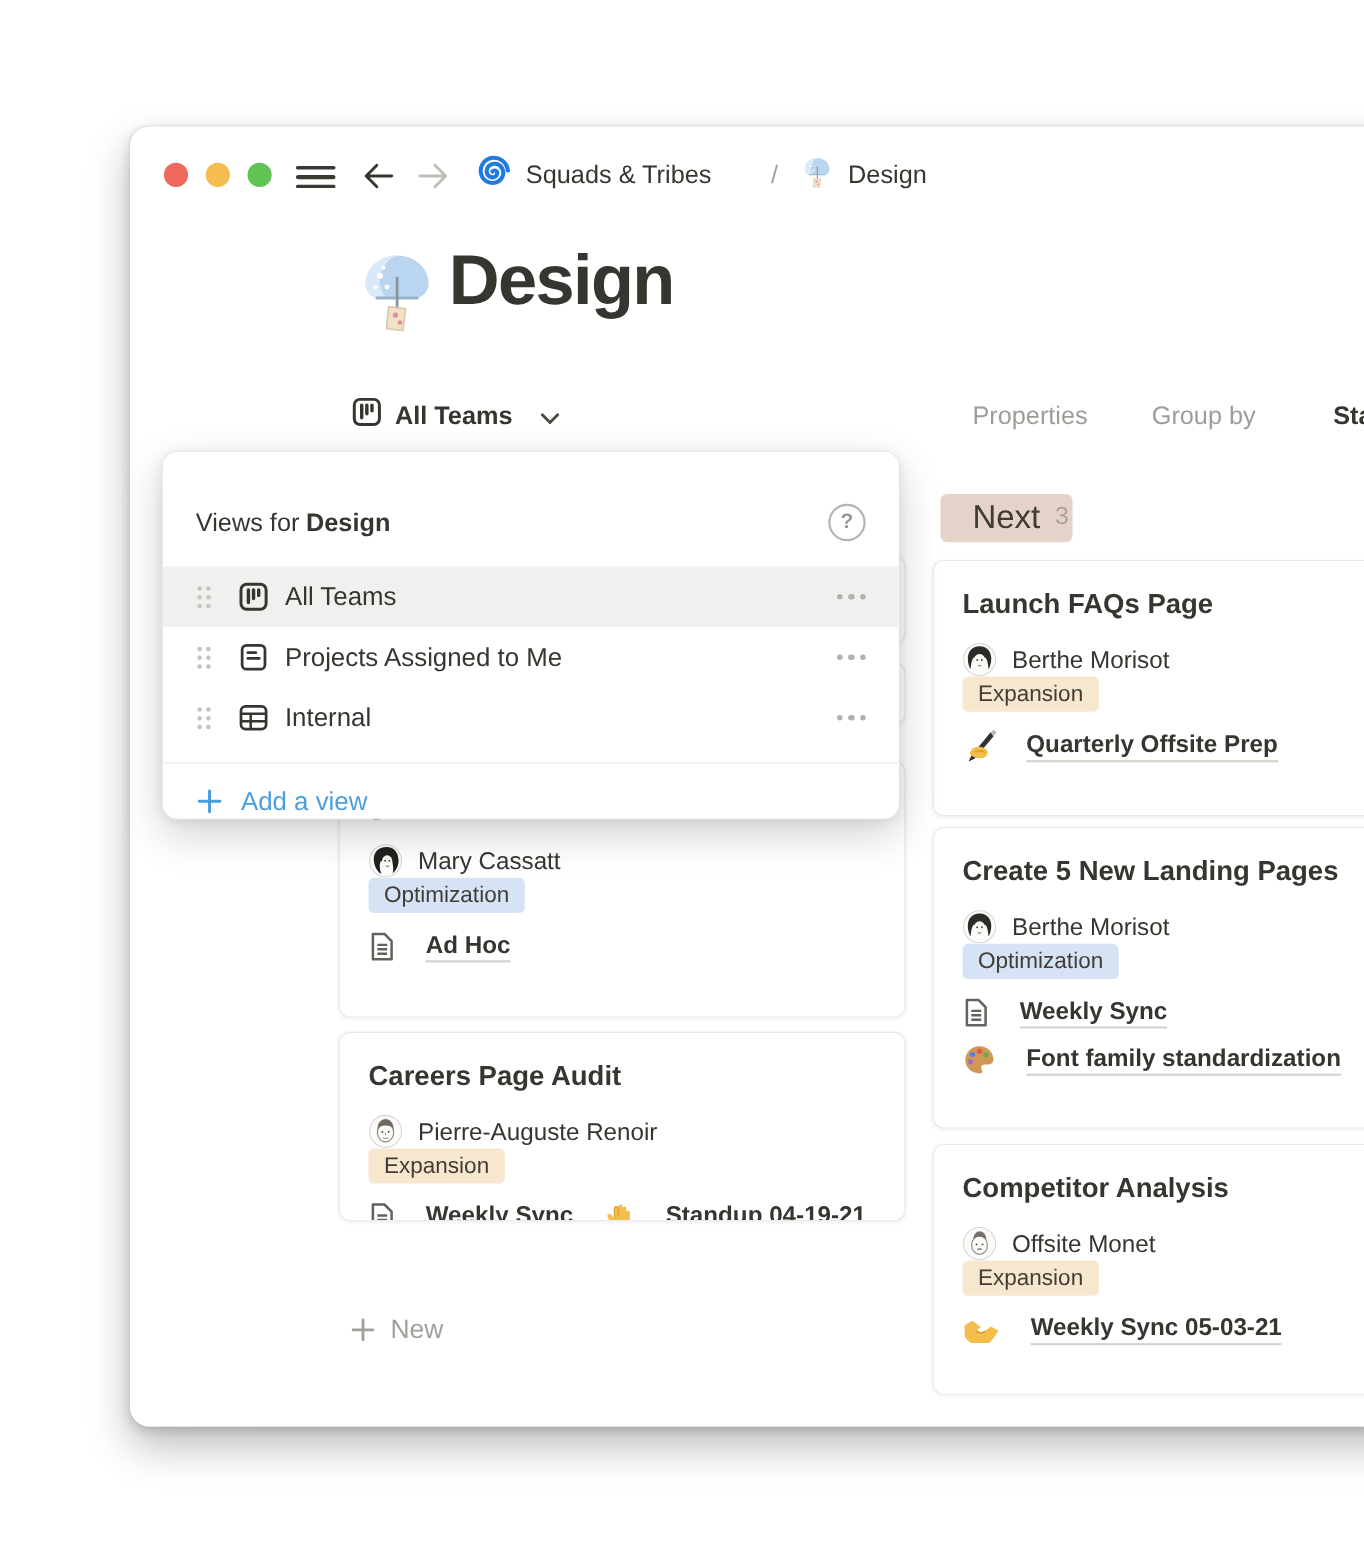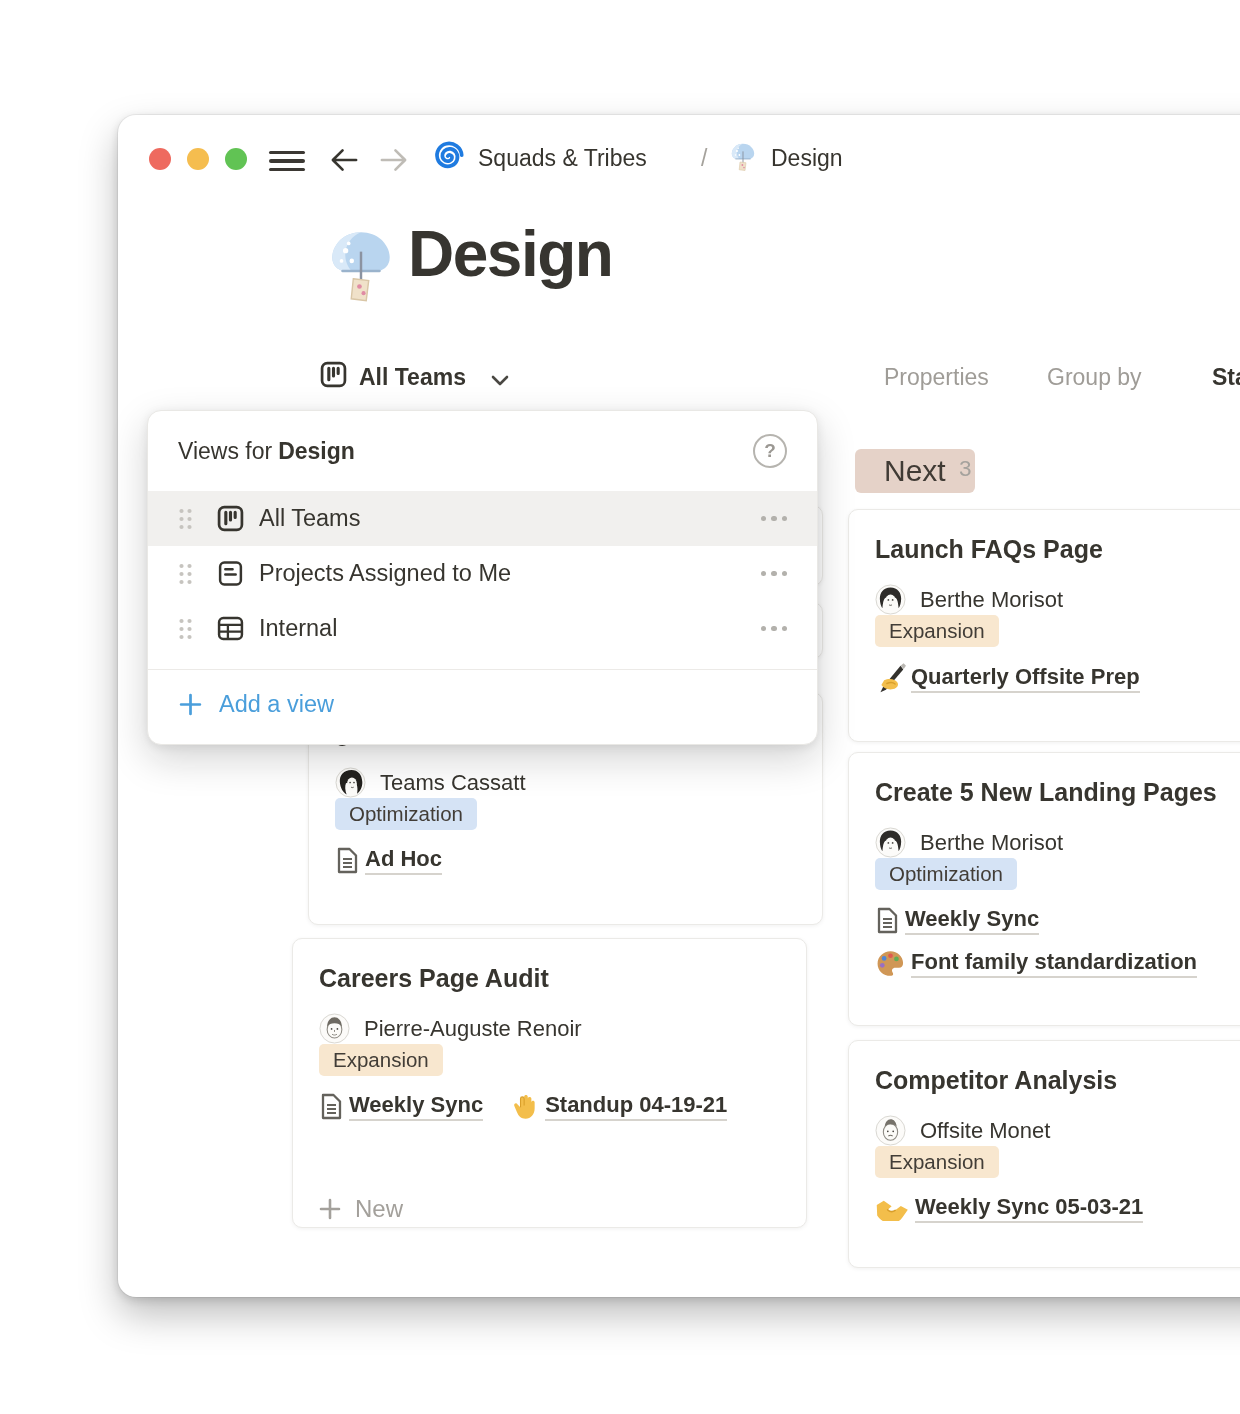--- a/index.html
+++ b/index.html
@@ -37,36 +37,36 @@
     box-shadow:0 1px 4px rgba(15,15,15,.06);
     box-sizing:border-box;padding:20px 26px;overflow:hidden;
   }
   .card-title{font-size:25px;font-weight:600;line-height:1.25;color:#37352f;margin-top:4px;}
   .row-assignee{display:flex;align-items:center;gap:14px;margin-top:19px;font-size:22px;}
   .tag{display:inline-block;margin-top:0;padding:4px 14px;border-radius:5px;font-size:20.5px;color:#423d37;}
   .tag-blue{background:var(--tag-optimization-bg,#d5e3f5);}
   .tag-orange{background:var(--tag-expansion-bg,#f8e7cf);}
   .row-links{display:flex;align-items:center;gap:28px;margin-top:16px;}
   .row-links + .row-links{margin-top:13px;}
-  .link{display:flex;align-items:center;gap:5px;font-size:22px;font-weight:600;cursor:pointer;}
+  .link{display:flex;align-items:center;gap:27px;font-size:22px;font-weight:600;cursor:pointer;}
   .link-label{border-bottom:2px solid var(--link-underline,#d6d3cd);padding-bottom:1px;white-space:nowrap;}
   .status-badge{
     display:inline-block;padding:5px 29px;border-radius:6px;
     background:var(--status-next-bg,#e5d2c8);font-size:30px;color:#403b35;
   }
   .col-count{font-size:22.5px;color:#a5a29d;}
   .new-btn{display:flex;align-items:center;gap:14px;font-size:24px;color:#a3a09b;cursor:pointer;}
   
   .popup{
     position:absolute;left:29px;top:295px;width:671px;height:335px;z-index:10;
     background:#fff;border-radius:14px;border:1px solid #e9e8e5;
     box-shadow:0 14px 38px rgba(15,15,15,.18),0 2px 10px rgba(15,15,15,.08);
     box-sizing:border-box;overflow:hidden;
   }
-  .popup-header{height:80px;display:flex;align-items:center;padding:0 30px;font-size:23px;}
+  .popup-header{height:80px;display:flex;align-items:center;padding:0 30px;font-size:23px;margin-top:24px;}
   .popup-header .bold{font-weight:700;margin-left:6px;}
   .help-icon{
     margin-left:auto;width:30px;height:30px;border:2px solid #b6b4af;border-radius:50%;
     color:#9b9893;font-size:19px;font-weight:600;display:flex;align-items:center;justify-content:center;cursor:pointer;
   }
   .popup-row{height:55px;display:flex;align-items:center;padding:0 30px;font-size:23.5px;cursor:pointer;}
   .popup-row.selected{background:#f1f0ee;}
   .row-label{margin-left:15px;}
   .drag-dots{width:15px;height:22px;flex:0 0 auto;}
   .view-glyph{margin-left:24px;display:flex;}
@@ -255,36 +255,36 @@
   <div class="card stub" style="left:190px;top:487px;height:57px"></div>
 
   <div class="card stub" style="left:190px;top:577px;height:233px">
     <div class="card-title">g</div>
     <div class="row-assignee">
       <span>
           <svg width="31" height="31" viewBox="0 0 32 32">
             <use href="#i-av-woman2"></use>
           </svg>
         </span>
-      <span>Teams Cassatt</span>
+      <span>Mary Cassatt</span>
     </div>
     <span class="tag tag-blue">Optimization</span>
     <div class="row-links">
       <span class="link">
         <span>
             <svg width="25" height="29" viewBox="0 0 25 28">
               <use href="#i-doc"></use>
             </svg>
           </span>
         <span class="link-label">Ad Hoc</span>
       </span>
     </div>
   </div>
 
-  <div class="card" style="left:174px;top:823px;height:290px">
+  <div class="card" style="left:190px;top:823px;height:172px">
     <div class="card-title">Careers Page Audit</div>
     <div class="row-assignee">
       <span>
           <svg width="31" height="31" viewBox="0 0 32 32">
             <use href="#i-av-man1"></use>
           </svg>
         </span>
       <span>Pierre-Auguste Renoir</span>
     </div>
     <span class="tag tag-orange">Expansion</span>

